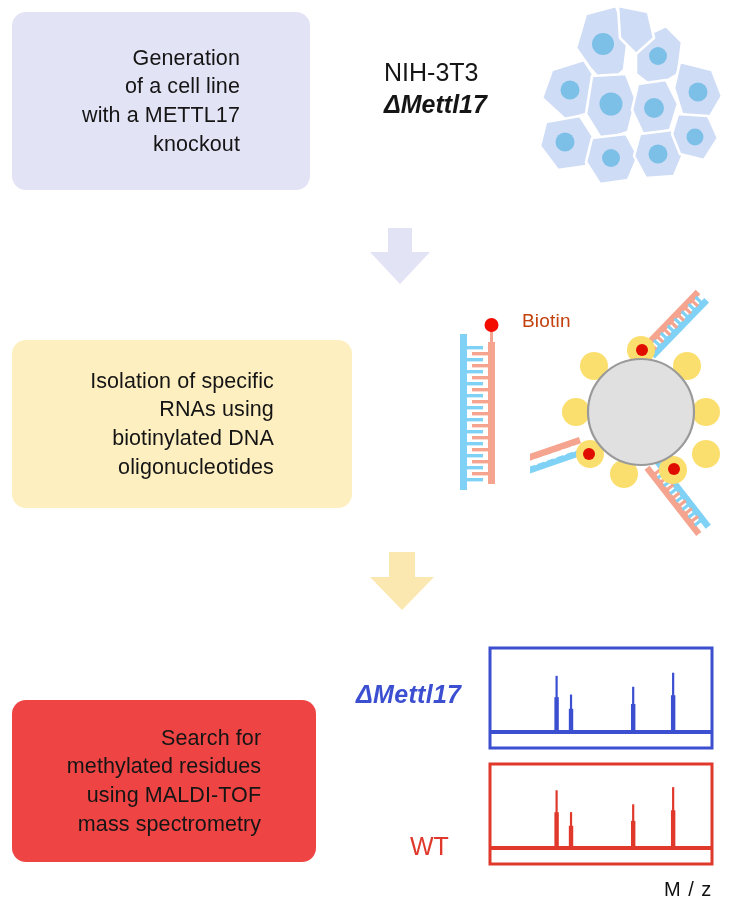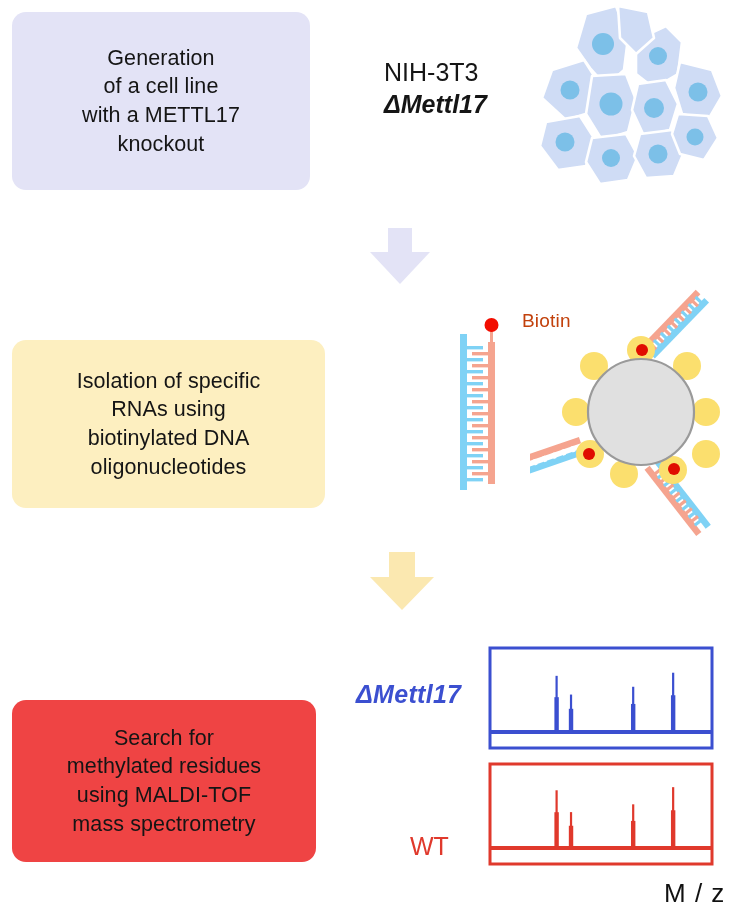--- a/index.html
+++ b/index.html
@@ -2,25 +2,25 @@
 <html><head>
 <meta charset="utf-8">
 <style>
   html,body{margin:0;padding:0;}
   body{width:738px;height:920px;background:#ffffff;position:relative;
        font-family:"Liberation Sans",sans-serif;overflow:hidden;}
   .stage{position:absolute;inset:0;width:738px;height:920px;}
 
   
   .step-box{position:absolute;border-radius:14px;display:flex;
-            align-items:center;justify-content:center;text-align:center;
+            align-items:center;justify-content:center;text-align:right;
             color:#151515;font-size:21.5px;line-height:1.33;font-weight:400;
             letter-spacing:.1px;padding:4px 10px;box-sizing:border-box;}
   #box-generation{left:12px;top:12px;width:298px;height:178px;background:#e3e3f6;}
-  #box-isolation {left:12px;top:340px;width:313px;height:168px;background:#fdefc0;}
+  #box-isolation {left:12px;top:340px;width:340px;height:168px;background:#fdefc0;}
   #box-search    {left:12px;top:700px;width:304px;height:162px;background:#ef4444;}
   .step-box .txt{white-space:pre-line;}
 
   
   .arrow{position:absolute;}
   #arrow-1{left:368px;top:228px;width:64px;height:58px;}
   #arrow-2{left:368px;top:552px;width:68px;height:60px;}
 
   
   #label-cellline{position:absolute;left:376px;top:56px;width:168px;
@@ -35,21 +35,21 @@
       color:#c2410c;font-weight:400;letter-spacing:.2px;}
   #duplex-free{position:absolute;left:446px;top:316px;width:80px;height:190px;}
   #bead-panel{position:absolute;left:530px;top:288px;width:208px;height:262px;}
 
   
   #label-ko{position:absolute;left:356px;top:680px;font-size:25px;
       color:#3b4fd0;font-style:italic;font-weight:600;letter-spacing:.3px;}
   #label-wt{position:absolute;left:410px;top:832px;font-size:25px;color:#e0392c;}
   #spec-ko{position:absolute;left:486px;top:644px;width:230px;height:110px;}
   #spec-wt{position:absolute;left:486px;top:760px;width:230px;height:110px;}
-  #label-mz{position:absolute;left:664px;top:878px;font-size:26px;color:#111;
+  #label-mz{position:absolute;left:664px;top:878px;font-size:20px;color:#111;
       letter-spacing:1px;}
 </style>
 </head>
 <body>
 
 <div class="stage">
 
   <div class="step-box" id="box-generation">
     <span class="txt">Generation
 of a cell line

